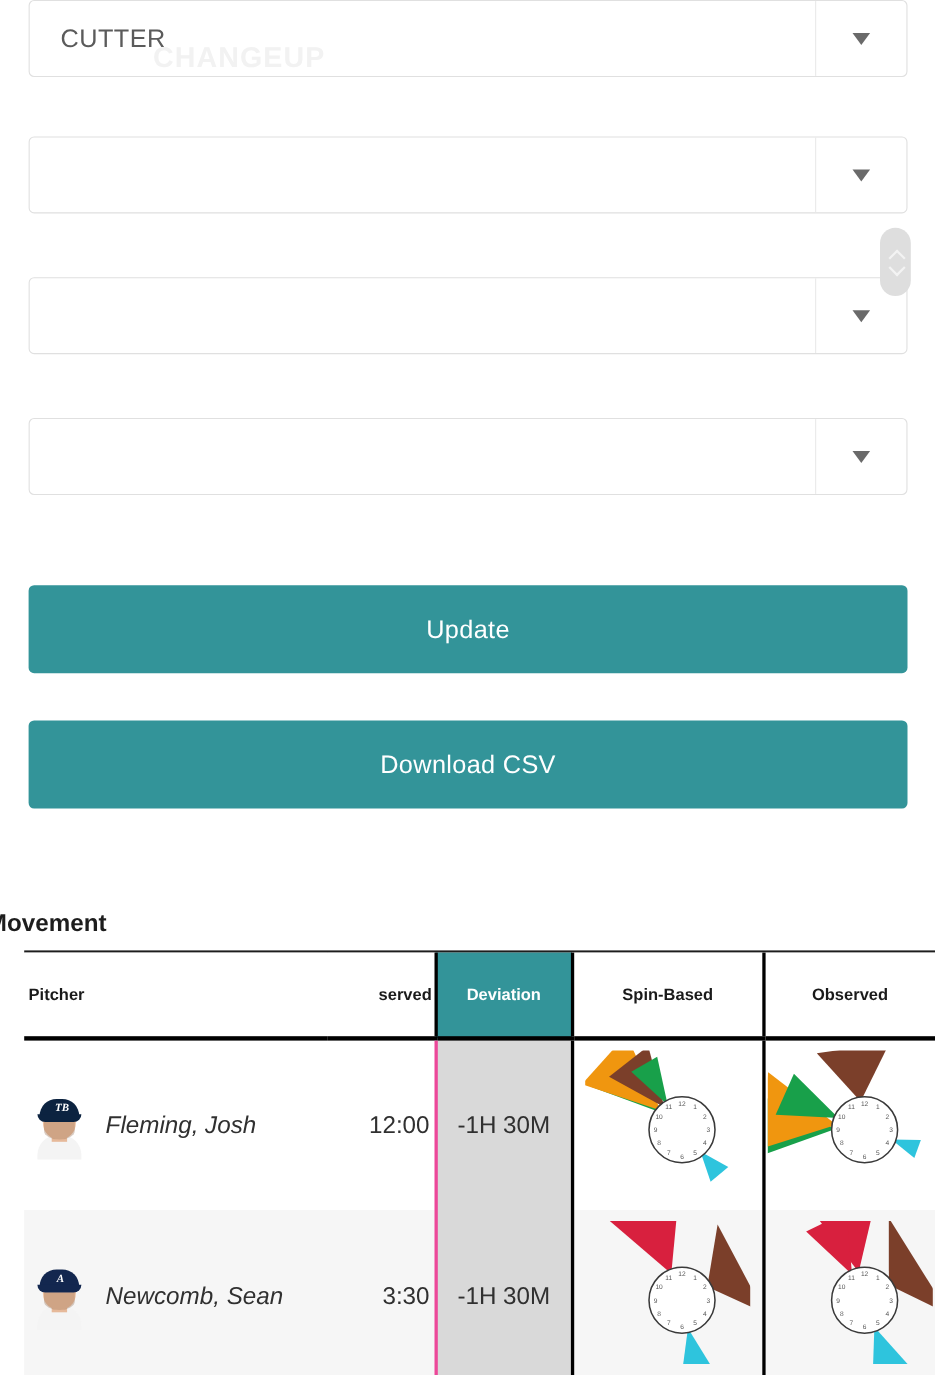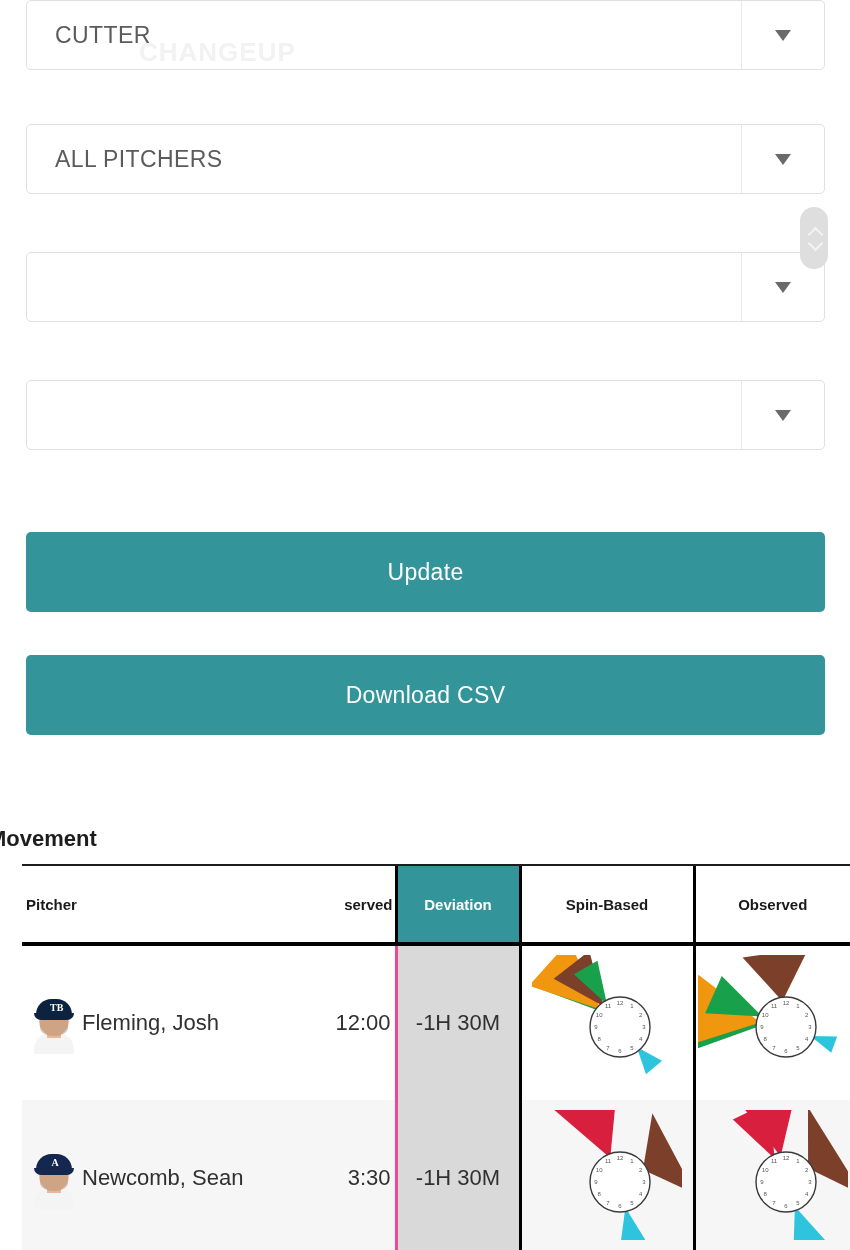--- a/index.html
+++ b/index.html
@@ -227,20 +227,22 @@
   }
   td.c-spin {
     text-align: center;
     border-right: 3px solid #000000;
   }
   td.c-obs2 { text-align: center; }
 
   .pitcher-cell {
     display: flex;
     align-items: center;
+    gap: 14px;
+    font-style: italic;
   }
 
   
   .avatar {
     width: 56px;
     height: 62px;
     position: relative;
     flex: 0 0 auto;
   }
   .avatar .jersey {
@@ -322,21 +324,20 @@
         <span class="ghost-text">CHANGEUP</span>
         <span class="select-label">CUTTER</span>
         <span class="select-arrow-cell">
           <span class="caret"></span>
         </span>
       </div>
     </div>
 
     <div class="select-row" style="top:128px;">
       <div class="select-box">
-        <span class="select-label">ALL PITCHERS</span>
         <span class="select-arrow-cell">
           <span class="caret"></span>
         </span>
       </div>
     </div>
 
     <div class="select-row" style="top:256px;">
       <div class="select-box">
         <span class="select-arrow-cell">
           <span class="caret"></span>

